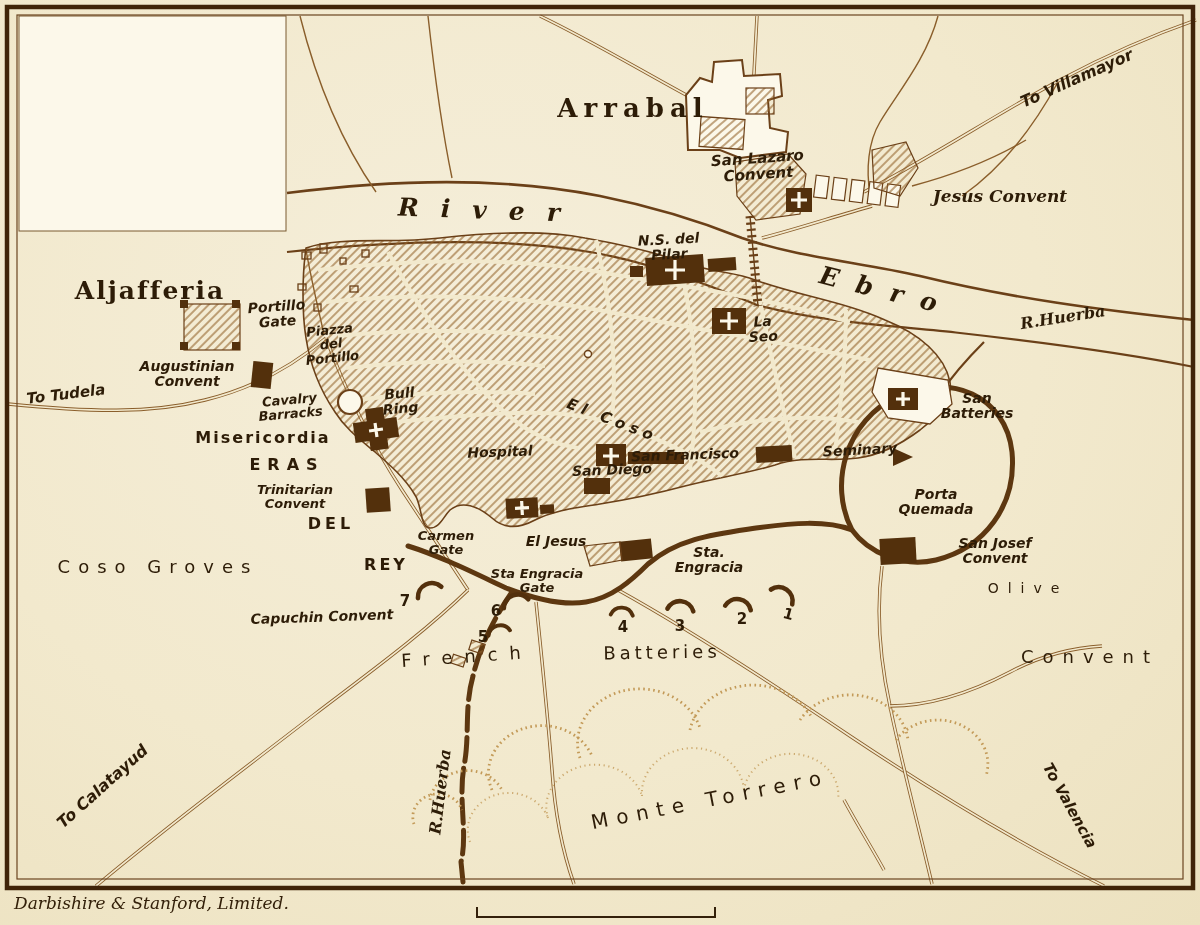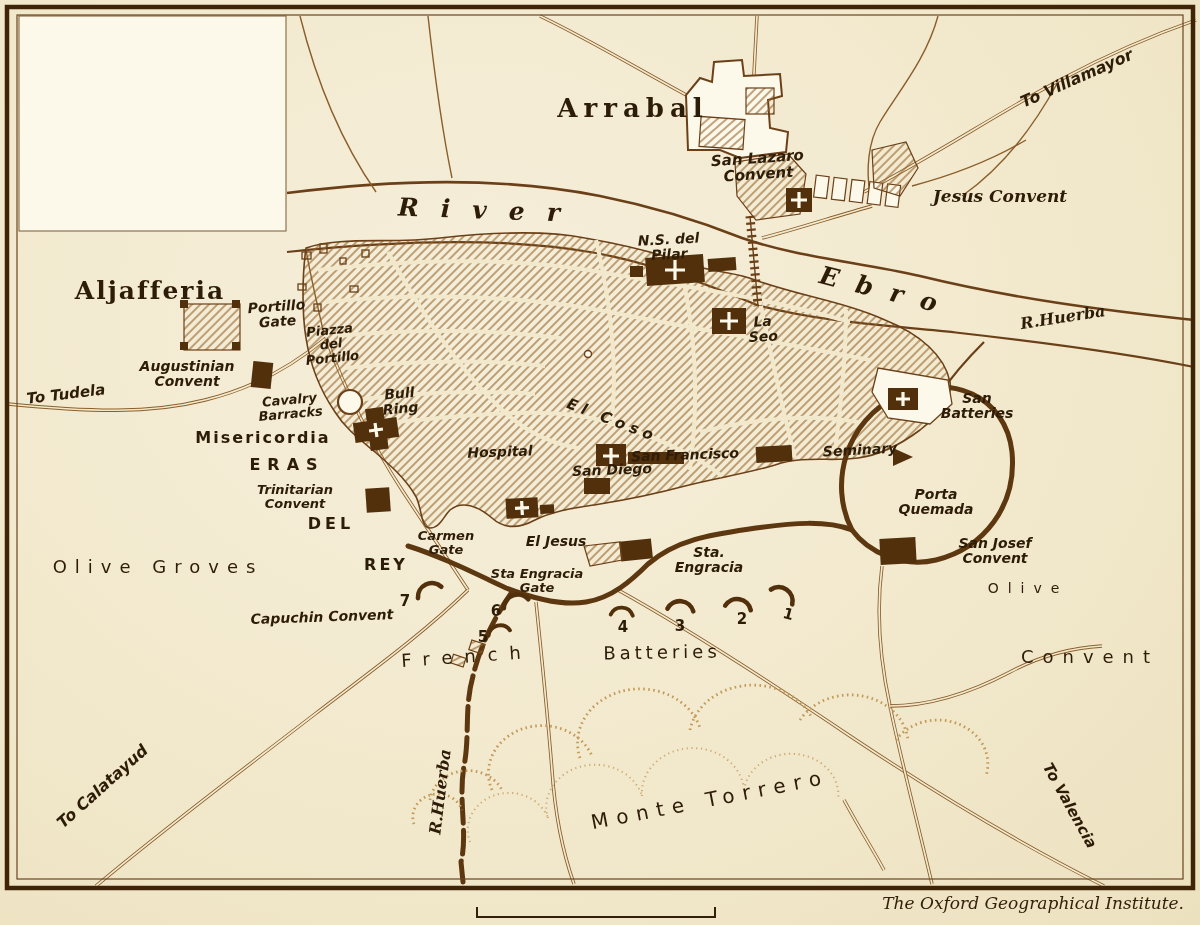--- a/index.html
+++ b/index.html
@@ -274,21 +274,21 @@
       <div class="map-label" style="left: 290px; top: 407px; font-size: 13px; font-style: italic; font-weight: 700; transform: translate(-50%, -50%) rotate(-5deg);">Cavalry
 Barracks</div>
       <div class="map-label" style="left: 400px; top: 401px; font-size: 14px; font-style: italic; font-weight: 700; transform: translate(-50%, -50%) rotate(-5deg);">Bull
 Ring</div>
       <div class="map-label" style="left: 263px; top: 438px; font-size: 16px; letter-spacing: 2px; font-weight: 700; transform: translate(-50%, -50%) rotate(0deg);">Misericordia</div>
       <div class="map-label" style="left: 287px; top: 465px; font-size: 16px; letter-spacing: 7px; font-weight: 700; transform: translate(-50%, -50%) rotate(0deg);">ERAS</div>
       <div class="map-label" style="left: 295px; top: 497px; font-size: 13px; font-style: italic; font-weight: 700; transform: translate(-50%, -50%) rotate(0deg);">Trinitarian
 Convent</div>
       <div class="map-label" style="left: 331px; top: 524px; font-size: 16px; letter-spacing: 4px; font-weight: 700; transform: translate(-50%, -50%) rotate(0deg);">DEL</div>
       <div class="map-label" style="left: 386px; top: 565px; font-size: 16px; letter-spacing: 3px; font-weight: 700; transform: translate(-50%, -50%) rotate(0deg);">REY</div>
-      <div class="map-label" style="left: 158px; top: 567px; font-size: 18px; letter-spacing: 8px; font-weight: 500; transform: translate(-50%, -50%) rotate(0deg);">Olive Groves</div>
+      <div class="map-label" style="left: 158px; top: 567px; font-size: 18px; letter-spacing: 8px; font-weight: 500; transform: translate(-50%, -50%) rotate(0deg);">Coso Groves</div>
       <div class="map-label" style="left: 446px; top: 543px; font-size: 13px; font-style: italic; font-weight: 700; transform: translate(-50%, -50%) rotate(0deg);">Carmen
 Gate</div>
       <div class="map-label" style="left: 556px; top: 541px; font-size: 14px; font-style: italic; font-weight: 700; transform: translate(-50%, -50%) rotate(0deg);">El Jesus</div>
       <div class="map-label" style="left: 537px; top: 581px; font-size: 13px; font-style: italic; font-weight: 700; transform: translate(-50%, -50%) rotate(0deg);">Sta Engracia
 Gate</div>
       <div class="map-label" style="left: 322px; top: 617px; font-size: 14px; font-style: italic; font-weight: 700; transform: translate(-50%, -50%) rotate(-2deg);">Capuchin Convent</div>
       <div class="map-label" style="left: 500px; top: 452px; font-size: 14px; font-style: italic; font-weight: 700; transform: translate(-50%, -50%) rotate(-2deg);">Hospital</div>
       <div class="map-label" style="left: 612px; top: 470px; font-size: 14px; font-style: italic; font-weight: 700; transform: translate(-50%, -50%) rotate(-2deg);">San Diego</div>
       <div class="map-label" style="left: 612px; top: 421px; font-size: 15px; letter-spacing: 5px; font-style: italic; font-weight: 700; transform: translate(-50%, -50%) rotate(21deg);">El Coso</div>
       <div class="map-label" style="left: 685px; top: 455px; font-size: 14px; font-style: italic; font-weight: 700; transform: translate(-50%, -50%) rotate(-2deg);">San Francisco</div>
@@ -311,14 +311,14 @@
       <div class="map-label" style="left: 623px; top: 628px; font-size: 15px; font-weight: 700; transform: translate(-50%, -50%) rotate(0deg);">4</div>
       <div class="map-label" style="left: 680px; top: 627px; font-size: 15px; font-weight: 700; transform: translate(-50%, -50%) rotate(0deg);">3</div>
       <div class="map-label" style="left: 742px; top: 620px; font-size: 15px; font-weight: 700; transform: translate(-50%, -50%) rotate(0deg);">2</div>
       <div class="map-label" style="left: 788px; top: 615px; font-size: 15px; font-weight: 700; transform: translate(-50%, -50%) rotate(15deg);">1</div>
       <div class="map-label" style="left: 710px; top: 800px; font-size: 20px; letter-spacing: 8px; font-weight: 500; transform: translate(-50%, -50%) rotate(-11deg);">Monte Torrero</div>
       <div class="map-label" style="left: 441px; top: 792px; font-size: 16px; font-family: &quot;DejaVu Serif&quot;, serif; font-style: italic; font-weight: 700; transform: translate(-50%, -50%) rotate(-83deg);">R.Huerba</div>
       <div class="map-label" style="left: 103px; top: 787px; font-size: 16px; font-style: italic; font-weight: 600; transform: translate(-50%, -50%) rotate(-42deg);">To Calatayud</div>
       <div class="map-label" style="left: 1069px; top: 806px; font-size: 15px; font-style: italic; font-weight: 600; transform: translate(-50%, -50%) rotate(61deg);">To Valencia</div>
     </div>
 
-<div class="credit right">The Oxford Geographical Institute.</div>
+<div class="credit left">Darbishire &amp; Stanford, Limited.</div>
 </div>
 
 </body></html>

